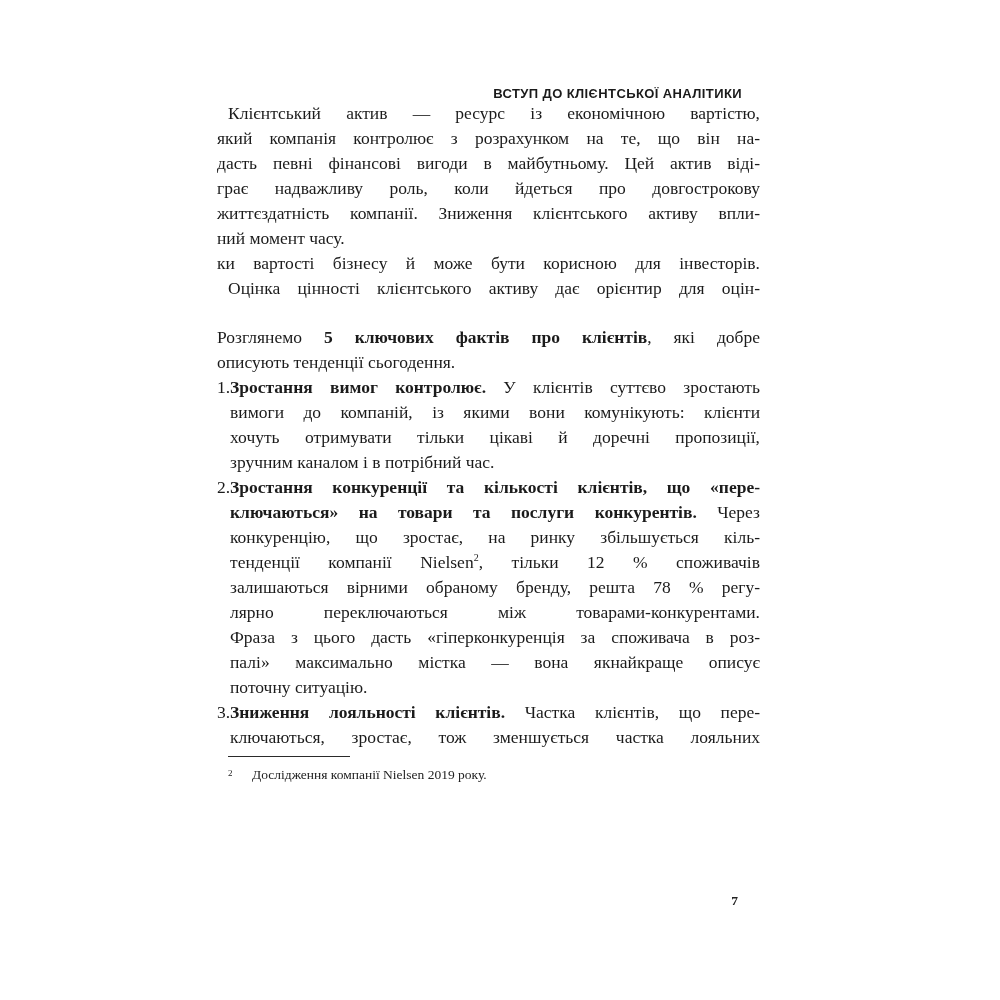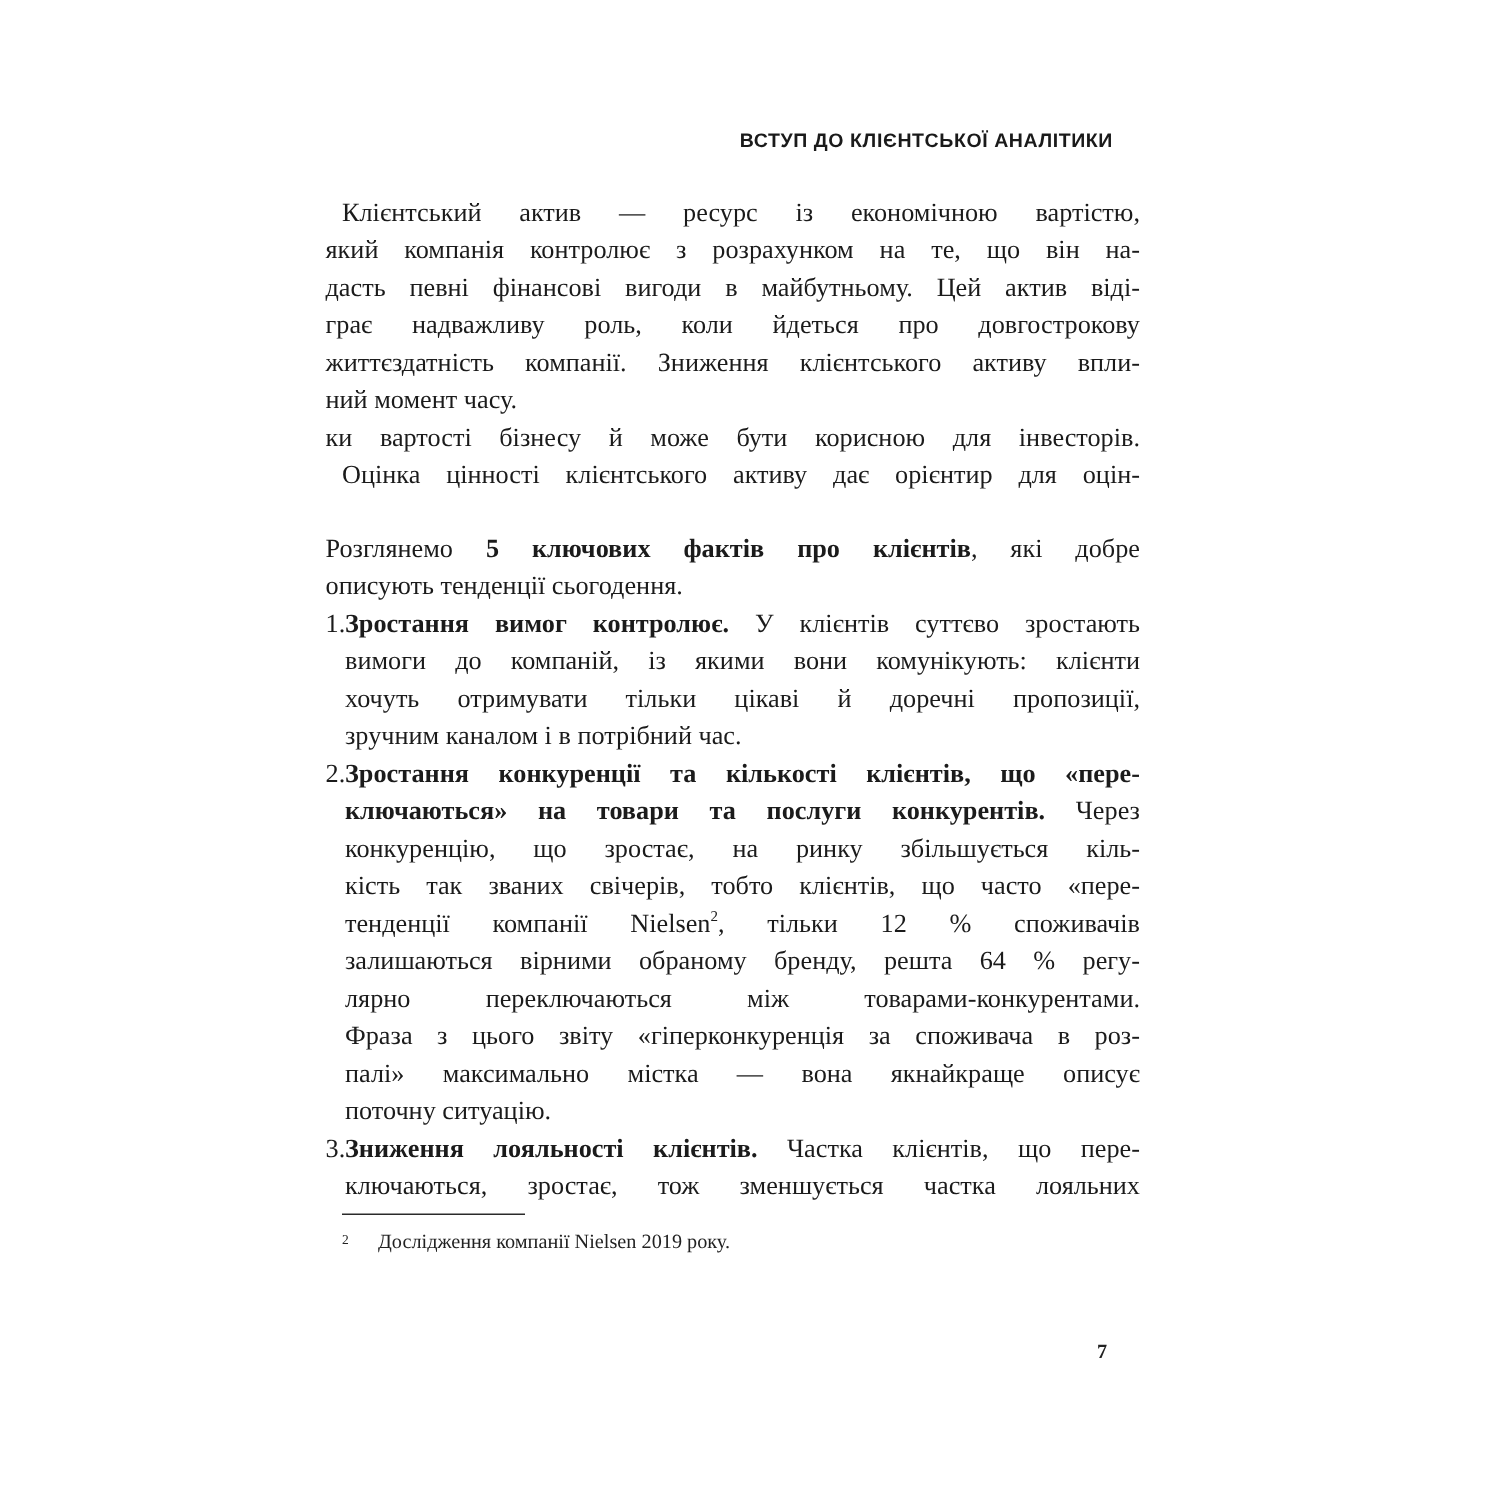--- a/index.html
+++ b/index.html
@@ -19,21 +19,20 @@
     width: 543px;
   }
   .running-header {
     font-family: "Liberation Sans", sans-serif;
     font-weight: bold;
     font-size: 13px;
     letter-spacing: 0.4px;
     text-align: right;
     padding-right: 18px;
     color: #1a1a1a;
-    margin-bottom: 28px;
   }
   .para, .li {
     font-size: 17.5px;
     line-height: 25px;
   }
   .li { position: relative; padding-left: 13px; }
   .num { position: absolute; left: 0; top: 0; }
   .line {
     text-align: justify;
     text-align-last: justify;
@@ -110,25 +109,24 @@
           <div class="line"><span class="b">Зростання вимог контролює.</span><span> У клієнтів суттєво зростають</span></div>
           <div class="line">вимоги до компаній, із якими вони комунікують: клієнти</div>
           <div class="line">хочуть отримувати тільки цікаві й доречні пропозиції,</div>
           <div class="line last">зручним каналом і в потрібний час.</div>
         </div>
         <div class="li">
           <span class="num">2.</span>
           <div class="line"><span class="b">Зростання конкуренції та кількості клієнтів, що «пере-</span></div>
           <div class="line"><span class="b">ключаються» на товари та послуги конкурентів.</span><span> Через</span></div>
           <div class="line">конкуренцію, що зростає, на ринку збільшується кіль-</div>
-          <div class="line">кість так званих свічерів, тобто клієнтів, що часто «пере-</div>
           <div class="line"><span>тенденції компанії </span><span class="i">Nielsen</span><sup>2</sup><span>, тільки 12 % споживачів</span></div>
-          <div class="line">залишаються вірними обраному бренду, решта 64 % регу-</div>
+          <div class="line">залишаються вірними обраному бренду, решта 78 % регу-</div>
           <div class="line">лярно переключаються між товарами-конкурентами.</div>
-          <div class="line">Фраза з цього звіту «гіперконкуренція за споживача в роз-</div>
+          <div class="line">Фраза з цього дасть «гіперконкуренція за споживача в роз-</div>
           <div class="line">палі» максимально містка — вона якнайкраще описує</div>
           <div class="line last">поточну ситуацію.</div>
         </div>
         <div class="li">
           <span class="num">3.</span>
           <div class="line"><span class="b">Зниження лояльності клієнтів.</span><span> Частка клієнтів, що пере-</span></div>
           <div class="line">ключаються, зростає, тож зменшується частка лояльних</div>
         </div>
       </div>
 

